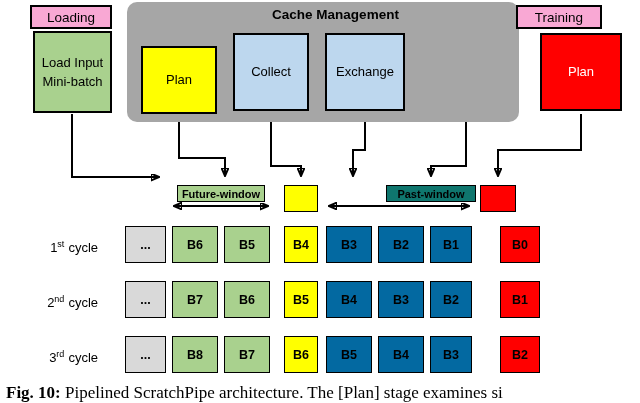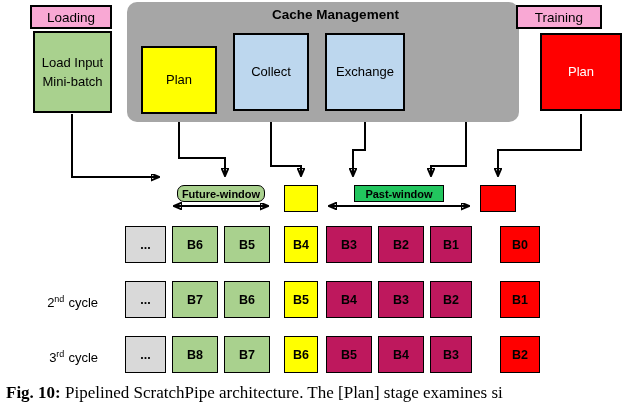--- a/index.html
+++ b/index.html
@@ -21,31 +21,31 @@
            line-height:1.5; }
   .st-green { background:#a9d18e; }
   .st-yellow { background:#ffff00; }
   .st-blue { background:#bdd7ee; }
   .st-red { background:#ff0000; color:#fff; }
 
   
   .win-label { position:absolute; top:185px; height:17px; border:1px solid #000;
                font-size:11px; font-weight:bold; display:flex; align-items:center;
                justify-content:center; z-index:2; }
-  .wl-green { background:#a9d18e;border-radius:7px; }
-  .wl-blue  { background:#22c55e; }
+  .wl-green { background:#a9d18e; }
+  .wl-blue  { background:#0f766e;margin-left:32px; }
   .marker { position:absolute; top:185px; height:27px; border:1px solid #000; }
   .mk-yellow { background:#ffff00; }
   .mk-red { background:#ff0000; }
 
   
   .cell { position:absolute; height:37px; border:1px solid #000; display:flex;
           align-items:center; justify-content:center; font-weight:bold; font-size:12.5px; }
   .c-gray{background:#d9d9d9} .c-green{background:#a9d18e} .c-yellow{background:#ffff00}
-  .c-blue{background:#be185d} .c-red{background:#ff0000}
+  .c-blue{background:#0369a1} .c-red{background:#ff0000}
   .col0{left:125px;width:41px}.col1{left:172px;width:46px}.col2{left:224px;width:46px}
   .col3{left:284px;width:34px}.col4{left:326px;width:46px}.col5{left:378px;width:46px}
   .col6{left:430px;width:42px}.col7{left:500px;width:40px}
   .row0{top:226px}.row1{top:281px}.row2{top:336px}
   .cyc { position:absolute; left:14px; width:84px; line-height:37px; text-align:right;
          font-size:13px; color:#000; }
   .cyc sup { font-size:9px; }
   .cyc .cyc-word { margin-left:4px; }
 
   
@@ -100,20 +100,23 @@
   <div class="stage st-blue" style="left:325px; top:33px; width:80px; height:78px;">Exchange</div>
 
 
   <div class="stage st-red" style="left:540px; top:33px; width:82px; height:78px; z-index:2;">Plan</div>
 
   <div class="win-label wl-green" style="left:177px; width:88px;">Future-window</div>
   <div class="marker mk-yellow" style="left:284px; width:34px;"></div>
   <div class="win-label wl-blue" style="left:354px; width:90px;">Past-window</div>
   <div class="marker mk-red" style="left:480px; width:36px;"></div>
 
+  <div class="cyc row0">
+    <span>1</span><sup>st</sup><span class="cyc-word">cycle</span>
+  </div>
   <div class="cyc row1">
     <span>2</span><sup>nd</sup><span class="cyc-word">cycle</span>
   </div>
   <div class="cyc row2">
     <span>3</span><sup>rd</sup><span class="cyc-word">cycle</span>
   </div>
 
   <div class="cell row0 col0 c-gray">...</div>
   <div class="cell row0 col1 c-green">B6</div>
   <div class="cell row0 col2 c-green">B5</div>

